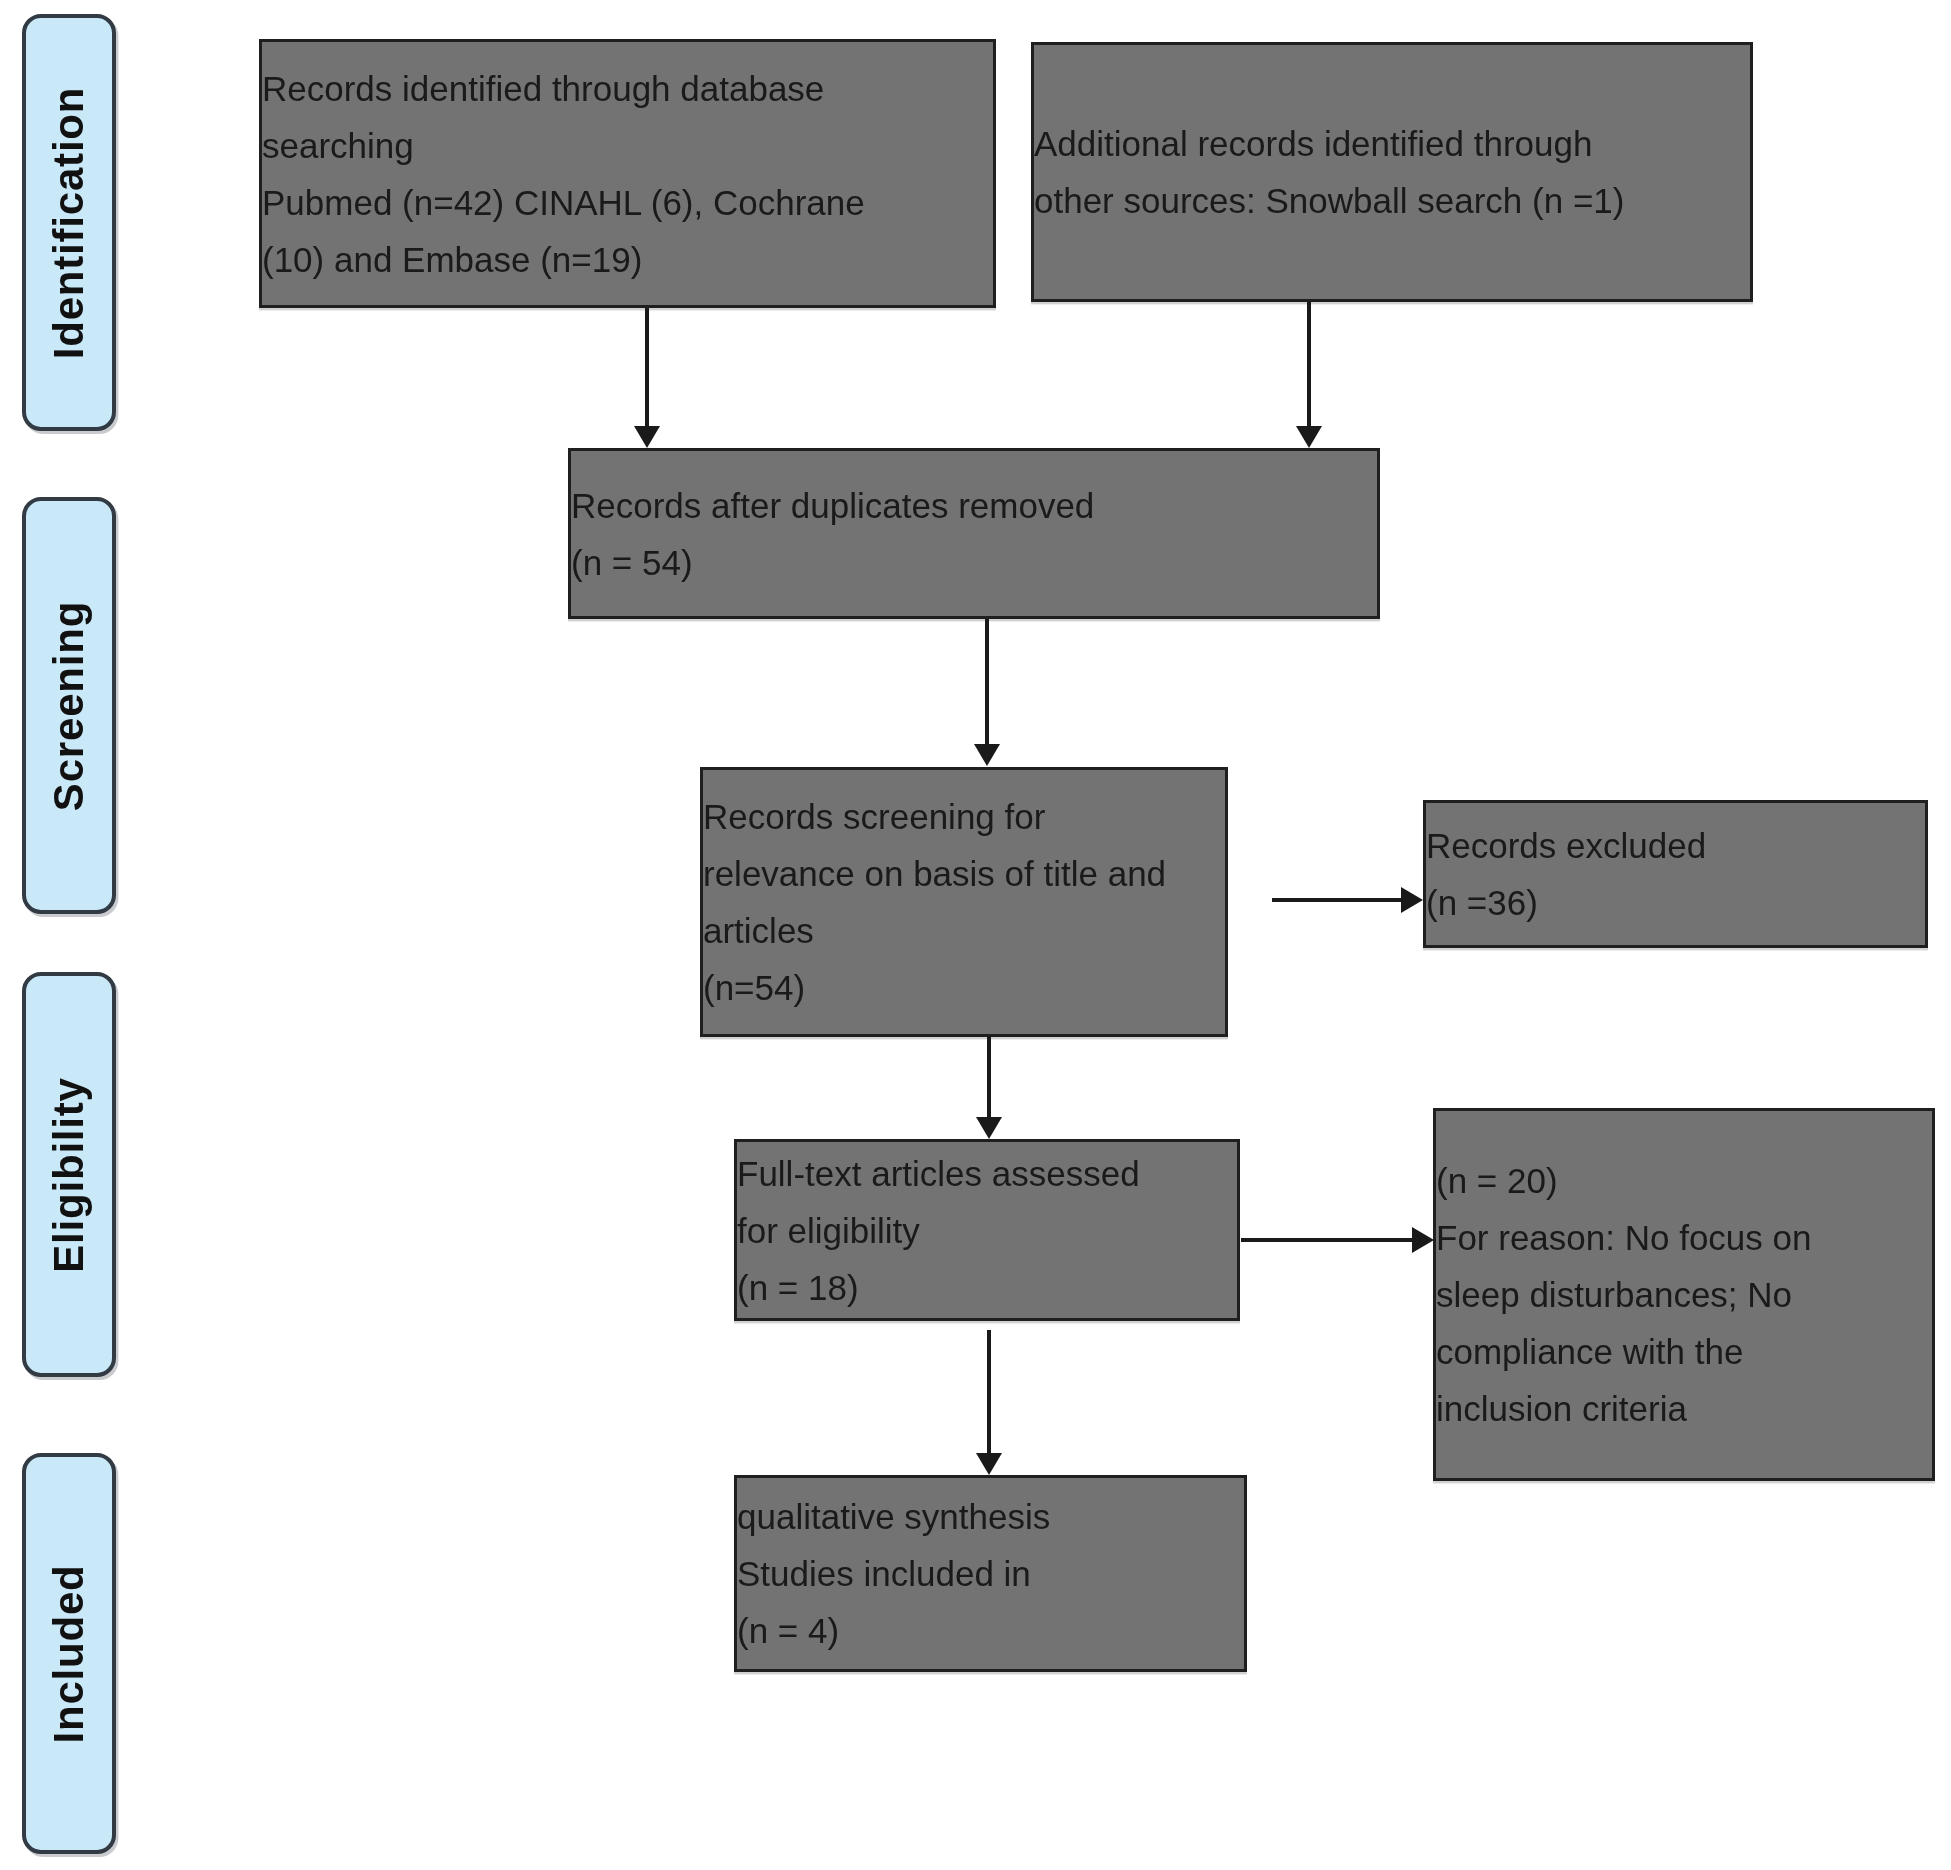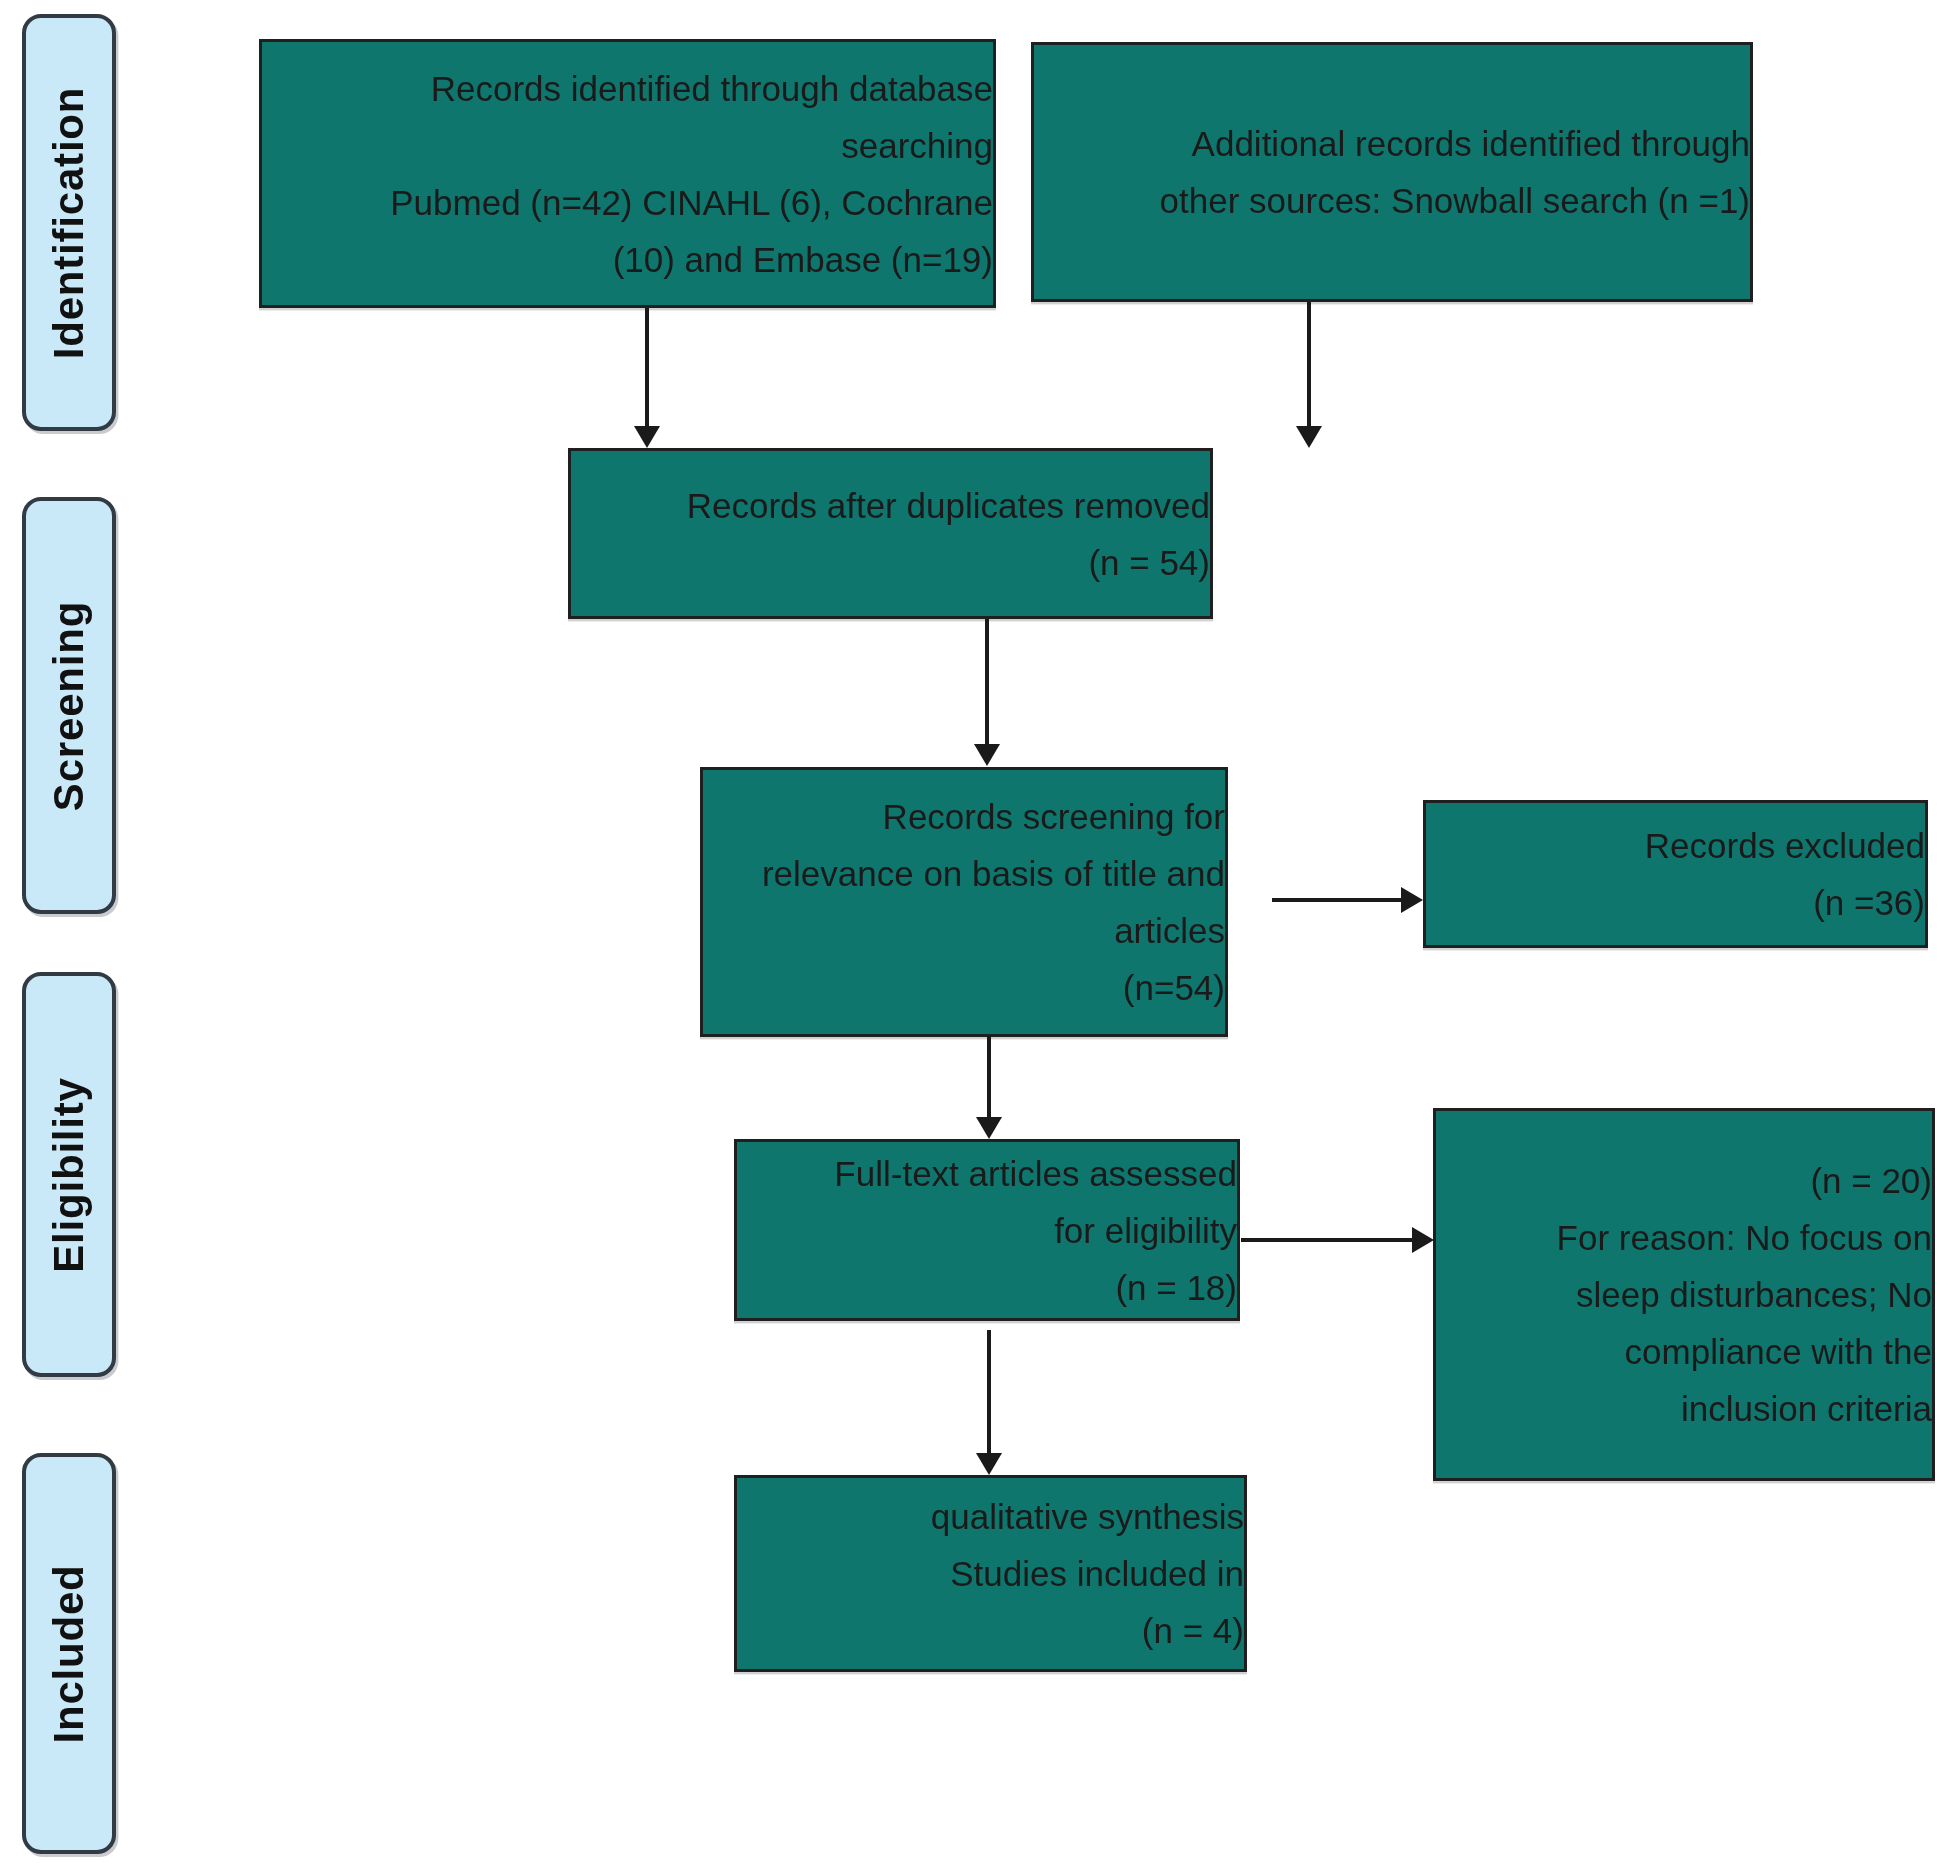--- a/index.html
+++ b/index.html
@@ -38,25 +38,25 @@
     white-space: nowrap;
     font-size: 42px;
     font-weight: bold;
     letter-spacing: 0.8px;
     color: #111;
   }
 
   
   .fbox {
     position: absolute;
-    background: #0f766e;
+    background: #737373;
     border: 3.1px solid var(--box-border);
     display: flex;
     flex-direction: column;
-    align-items: flex-end;
+    align-items: flex-start;
     justify-content: center;
     text-align: center;
     font-size: 35px;
     line-height: 57px;
     box-shadow: 0 2.4px 0 rgba(0,0,0,0.18);
   }
   .fbox .tline { white-space: nowrap; }
 
   
   .varrow { position: absolute; width: 0; }
@@ -109,21 +109,21 @@
       <div class="tline">searching</div>
       <div class="tline">Pubmed (n=42) CINAHL (6), Cochrane</div>
       <div class="tline">(10) and Embase (n=19)</div>
     </div>
 
   <div class="fbox" style="left:1031px;top:42px;width:722px;height:260px">
       <div class="tline">Additional records identified through</div>
       <div class="tline">other sources: Snowball search (n =1)</div>
     </div>
 
-  <div class="fbox" style="left:568px;top:448px;width:645px;height:171px">
+  <div class="fbox" style="left:568px;top:448px;width:812px;height:171px">
       <div class="tline">Records after duplicates removed</div>
       <div class="tline">(n = 54)</div>
     </div>
 
   <div class="fbox" style="left:700px;top:767px;width:528px;height:270px">
       <div class="tline">Records screening for</div>
       <div class="tline">relevance on basis of title and</div>
       <div class="tline">articles</div>
       <div class="tline">(n=54)</div>
     </div>

